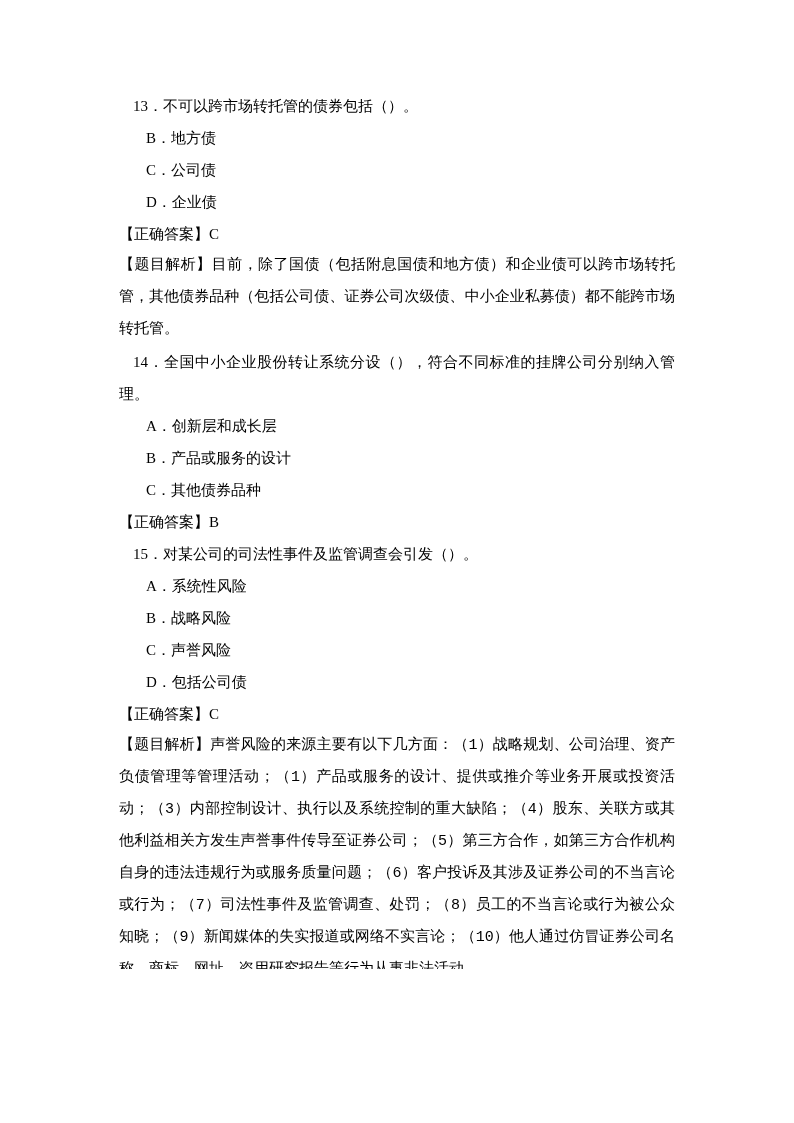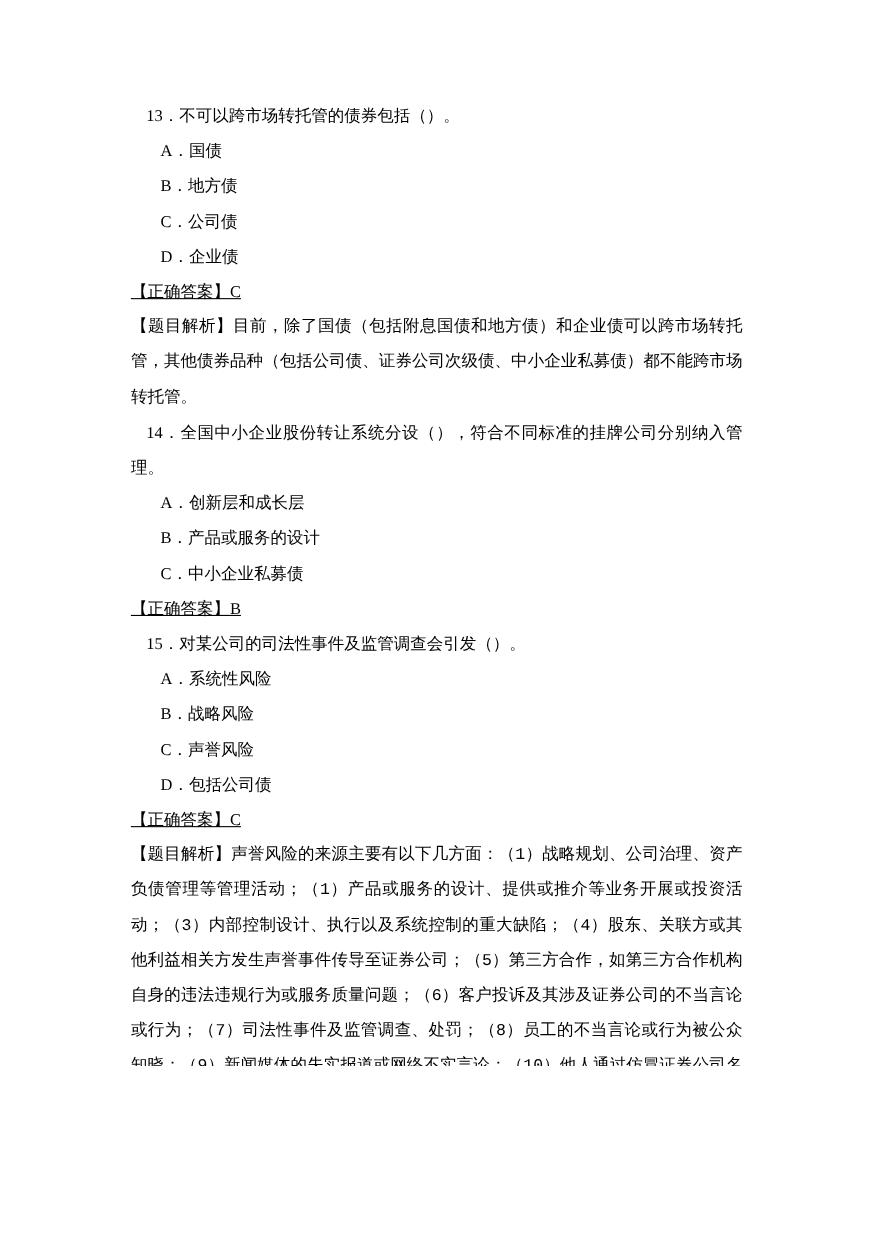--- a/index.html
+++ b/index.html
@@ -18,43 +18,42 @@
     font-family: "Liberation Serif", "DejaVu Serif", serif;
     font-size: 15px;
     color: #000000;
     line-height: 32px;
     text-align: justify;
     overflow: hidden;
   }
   p { margin: 0; }
   .stem   { text-indent: 14px; }
   .option { padding-left: 27px; }
-  .answer { padding-left: 0; text-decoration: underline; }
+  .answer { padding-left: 0; }
   .analysis { text-align: justify; font-family: Liberation Mono, monospace; }
 </style>
 </head>
 <body>
 
 <div class="page">
 
   <div class="question">
     <p class="stem">13．不可以跨市场转托管的债券包括（）。</p>
-    <p class="option">A．国债</p>
     <p class="option">B．地方债</p>
     <p class="option">C．公司债</p>
     <p class="option">D．企业债</p>
     <p class="answer"><span>【正确答案】</span><span>C</span></p>
     <p class="analysis"><span>【题目解析】</span><span>目前，除了国债（包括附息国债和地方债）和企业债可以跨市场转托管，其他债券品种（包括公司债、证券公司次级债、中小企业私募债）都不能跨市场转托管。</span></p>
   </div>
 
   <div class="question">
     <p class="stem">14．全国中小企业股份转让系统分设（），符合不同标准的挂牌公司分别纳入管理。</p>
     <p class="option">A．创新层和成长层</p>
     <p class="option">B．产品或服务的设计</p>
-    <p class="option">C．中小企业私募债</p>
+    <p class="option">C．其他债券品种</p>
     <p class="answer"><span>【正确答案】</span><span>B</span></p>
   </div>
 
   <div class="question">
     <p class="stem">15．对某公司的司法性事件及监管调查会引发（）。</p>
     <p class="option">A．系统性风险</p>
     <p class="option">B．战略风险</p>
     <p class="option">C．声誉风险</p>
     <p class="option">D．包括公司债</p>
     <p class="answer"><span>【正确答案】</span><span>C</span></p>

